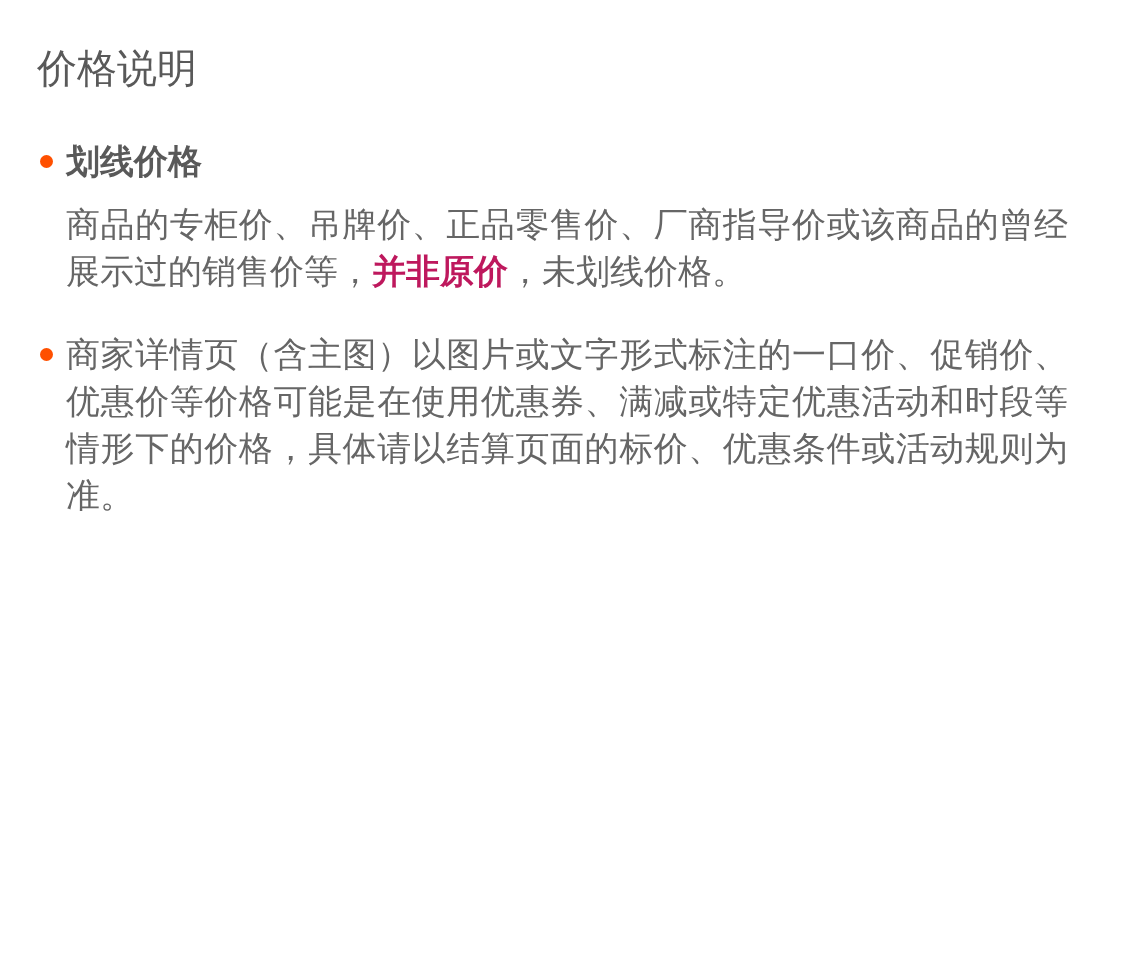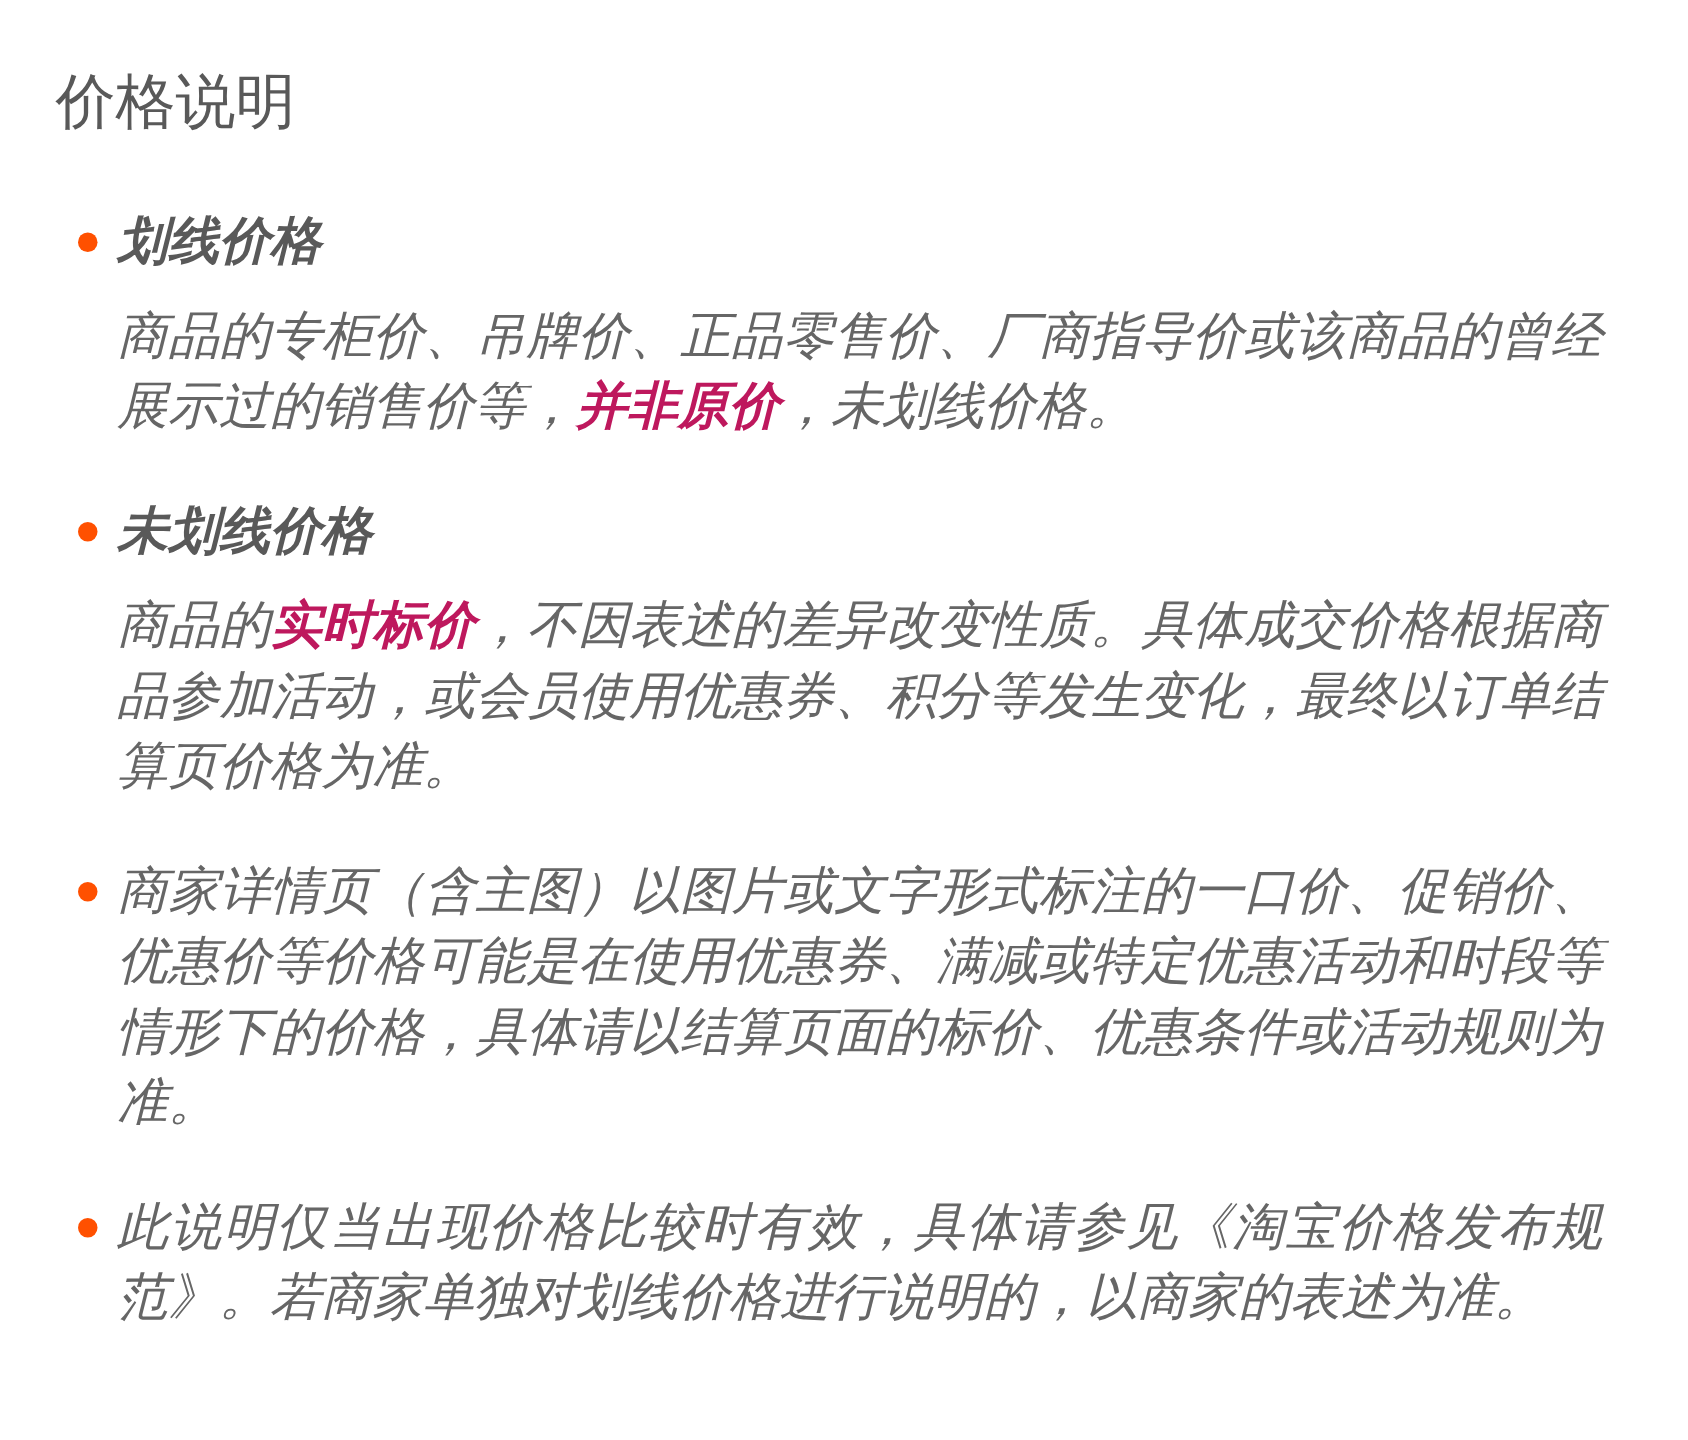--- a/index.html
+++ b/index.html
@@ -18,23 +18,22 @@
   }
   .title {
     margin: 46px 0 0 37px;
     font-size: 40px;
     line-height: 44px;
     font-weight: 400;
     color: #595959;
   }
   ul.notes {
     list-style: none;
-    margin: 48px 0 0 16px;
+    margin: 48px 0 0 4px;
     padding: 0 57px 0 62px;
-    font-style: italic;
   }
   ul.notes li {
     position: relative;
     margin: 0;
     padding: 0;
   }
   ul.notes li + li {
     margin-top: 36px;
   }
   .dot {
@@ -73,30 +72,21 @@
   <h1 class="title">价格说明</h1>
 
   <ul class="notes">
 
     <li>
       <span class="dot"></span>
       <h2 class="item-heading">划线价格</h2>
       <p class="item-paragraph"><span>商品的专柜价、吊牌价、正品零售价、厂商指导价或该商品的曾经展示过的销售价等，</span><strong>并非原价</strong><span>，未划线价格。</span></p>
     </li>
 
-    <li>
-      <span class="dot"></span>
-      <h2 class="item-heading">未划线价格</h2>
-      <p class="item-paragraph"><span>商品的</span><strong>实时标价</strong><span>，不因表述的差异改变性质。具体成交价格根据商品参加活动，或会员使用优惠券、积分等发生变化，最终以订单结算页价格为准。</span></p>
-    </li>
 
     <li>
       <span class="dot"></span>
       <p class="item-paragraph"><span>商家详情页（含主图）以图片或文字形式标注的一口价、促销价、优惠价等价格可能是在使用优惠券、满减或特定优惠活动和时段等情形下的价格，具体请以结算页面的标价、优惠条件或活动规则为准。</span></p>
     </li>
 
-    <li>
-      <span class="dot"></span>
-      <p class="item-paragraph"><span>此说明仅当出现价格比较时有效，具体请参见《淘宝价格发布规范》。若商家单独对划线价格进行说明的，以商家的表述为准。</span></p>
-    </li>
 
   </ul>
 </div>
 
 </body></html>

